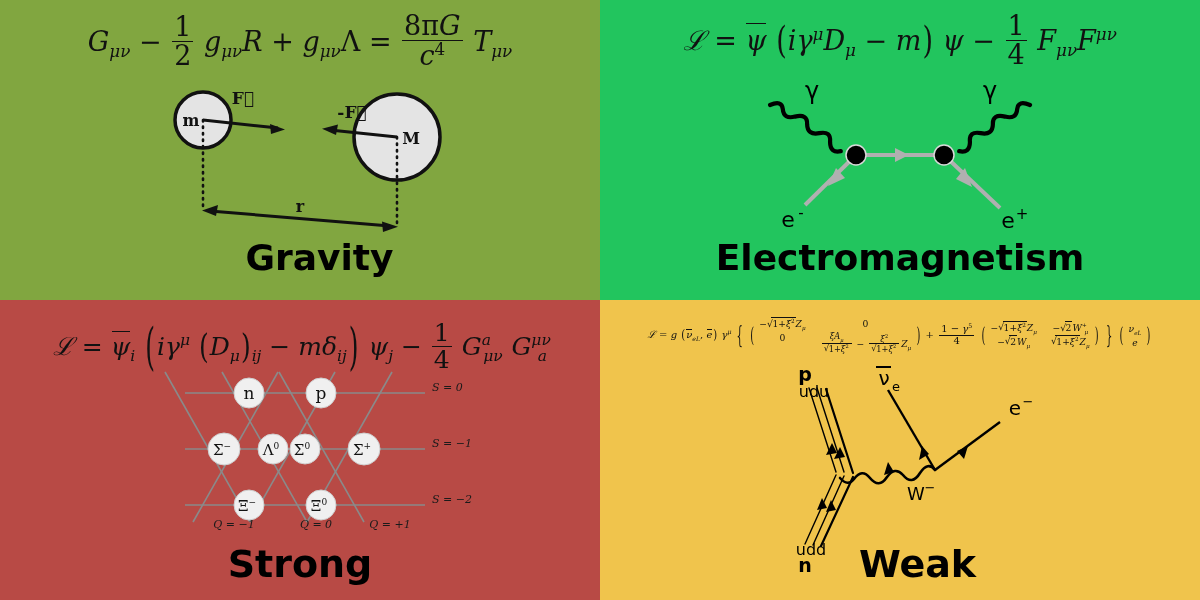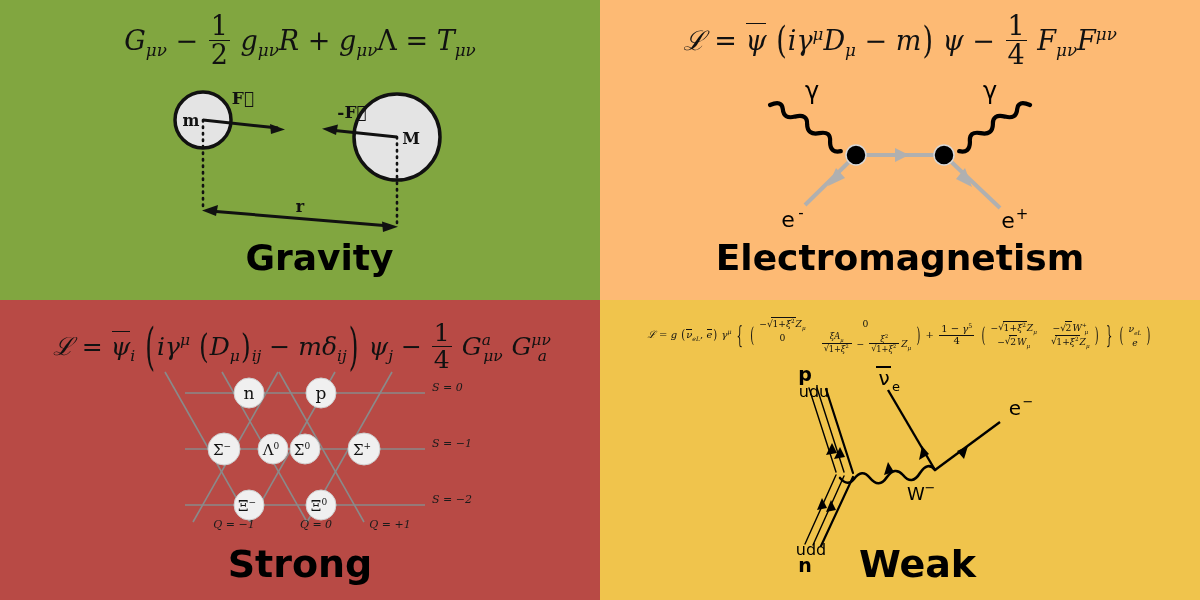--- a/index.html
+++ b/index.html
@@ -1,20 +1,20 @@
 <!DOCTYPE html>
 <html><head>
 <meta charset="utf-8">
 <style>
   html,body{margin:0;padding:0;background:#fff;}
   body{width:1200px;height:600px;overflow:hidden;font-family:"Liberation Sans",sans-serif;}
   .grid{position:relative;width:1164px;height:600px;display:grid;grid-template-columns:600px 600px;grid-template-rows:300px 300px;border-radius:23px;}
   .quad{position:relative;width:600px;height:300px;overflow:hidden;}
   .q-gravity{background:#81a640;}
-  .q-em{background:#fdba74;}
+  .q-em{background:#22c55e;}
   .q-strong{background:#b84a45;}
   .q-weak{background:#f0c44c;}
 
   .eq{position:absolute;left:0;right:0;text-align:center;font-family:"DejaVu Serif",serif;color:#111;}
   .eq-main{top:12px;font-size:27px;}
   .eq-strong{top:20px;font-size:25px;}
   .eq-weak{top:18px;font-size:10px;left:14px;right:14px;}
 
   .title{position:absolute;left:0;right:0;text-align:center;font-weight:bold;color:#000;
          font-family:"DejaVu Sans",sans-serif;letter-spacing:0px;}
@@ -56,20 +56,21 @@
   <div class="quad q-gravity">
 
     <div class="eq eq-main">
       <span class="it">G</span><sub class="it">μν</sub>
       <span> − </span>
       <span class="frac"><span class="n">1</span><span class="d">2</span></span>
       <span class="it">g</span><sub class="it">μν</sub><span class="it">R</span>
       <span> + </span>
       <span class="it">g</span><sub class="it">μν</sub>Λ
       <span> = </span>
+      <span class="frac"><span class="n">8π<span class="it">G</span></span><span class="d"><span class="it">c</span><sup>4</sup></span></span>
       <span class="it">T</span><sub class="it">μν</sub>
     </div>
 
     <svg class="diagram" viewBox="0 0 600 300">
 
       <circle cx="203" cy="120" r="28" fill="#e4e4e4" stroke="#111" stroke-width="3.5"></circle>
 
       <circle cx="397" cy="137" r="43" fill="#e4e4e4" stroke="#111" stroke-width="3.5"></circle>
 
       <line x1="203" y1="120" x2="203" y2="208" stroke="#111" stroke-width="2.6" stroke-dasharray="1.5 5" stroke-linecap="round"></line>

